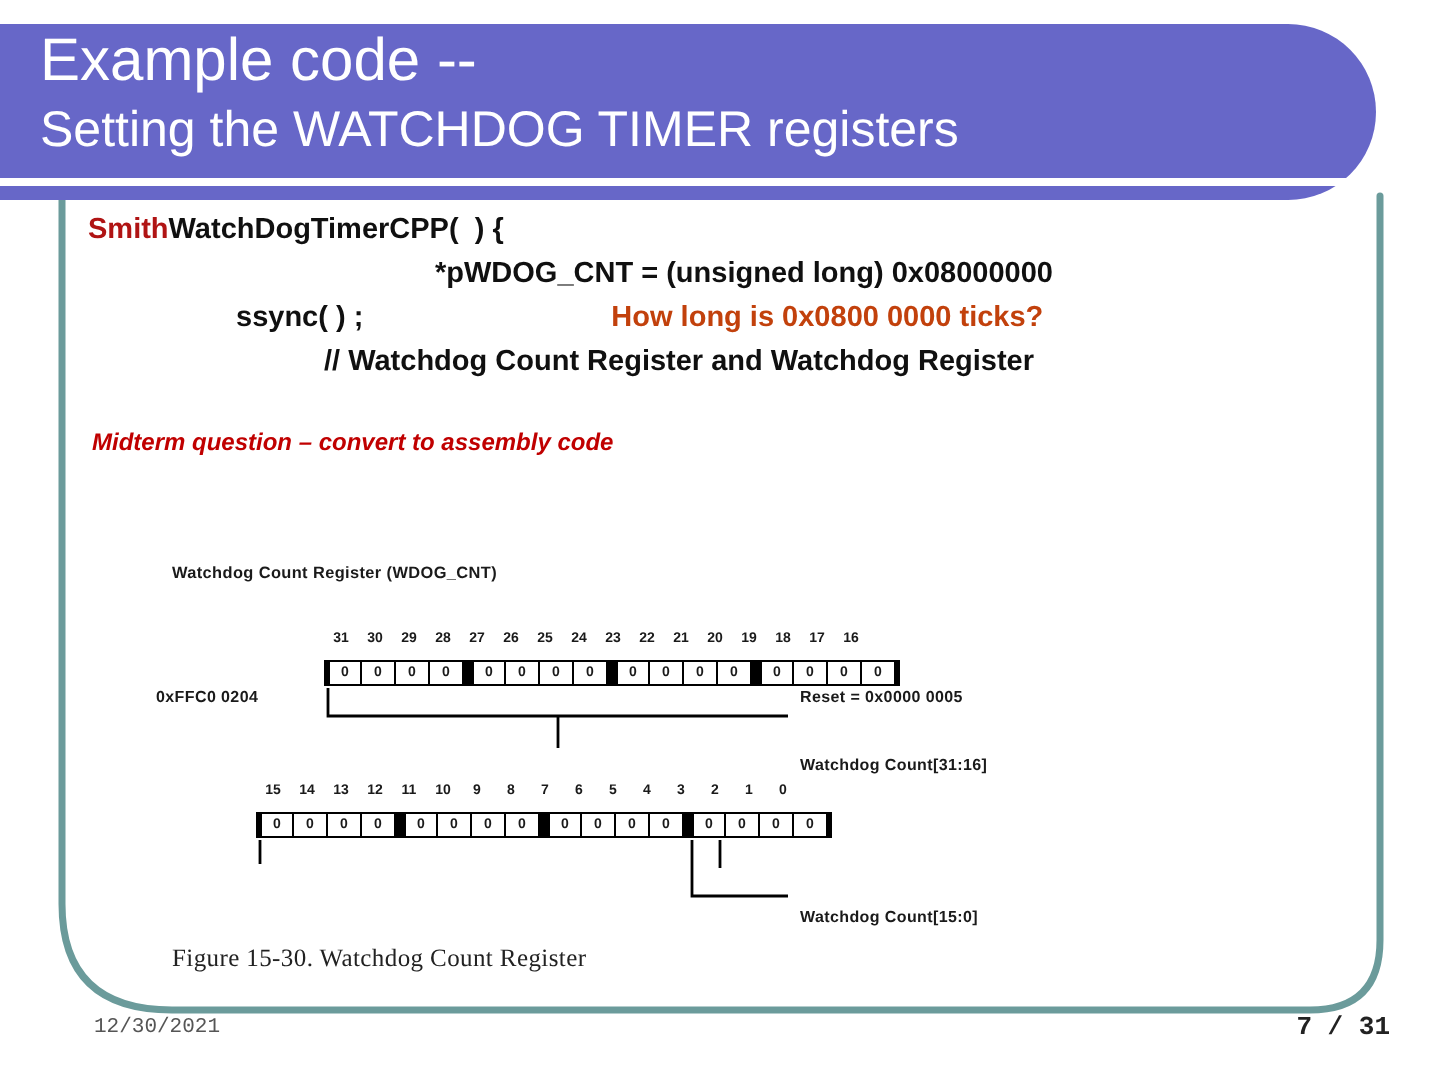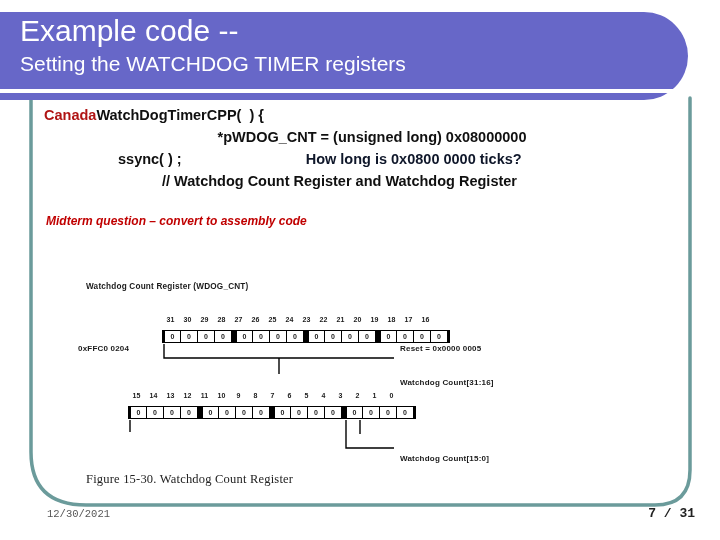--- a/index.html
+++ b/index.html
@@ -18,37 +18,37 @@
     position:absolute;left:0;top:12px;width:688px;height:88px;
     background:#6767c8;
     border-top-right-radius:46px;border-bottom-right-radius:46px;
     z-index:2;
   }
   .title-text{
     position:absolute;left:20px;top:16px;width:640px;z-index:3;
     color:#ffffff;font-weight:400;line-height:1.02;
   }
   .title-line1{font-size:30px;letter-spacing:0px;}
-  .title-line2{font-size:21px;letter-spacing:0px;margin-top:6px;}
+  .title-line2{font-size:25px;letter-spacing:0px;margin-top:6px;}
   .title-rule{
     position:absolute;left:0;top:89px;width:690px;height:4px;background:#ffffff;z-index:4;
   }
 
   
   .code-block{
     position:absolute;left:44px;top:104px;width:620px;z-index:5;
     font-family:"Liberation Sans", sans-serif;
     font-weight:bold;font-size:14.5px;color:#101010;line-height:1.52;
   }
   .code-line{white-space:pre;}
   .ind1{padding-left:36px;text-align:center;}
   .ind2{padding-left:74px;}
   .ind3{padding-left:118px;}
   .kw-red{color:#b01414;}
-  .q-red{color:#0f172a;}
+  .q-red{color:#c2410c;}
   .q-gap{display:inline-block;width:124px;}
 
   .midterm{
     position:absolute;left:46px;top:214px;z-index:5;
     color:#c00000;font-weight:bold;font-style:italic;font-size:12px;
   }
 
   
   .figure{position:absolute;left:78px;top:282px;width:540px;height:212px;z-index:5;color:#1a1a1a;}
   .fig-title{
@@ -109,21 +109,21 @@
   </svg>
 
   <div class="title-band"></div>
   <div class="title-rule"></div>
   <div class="title-text">
     <div class="title-line1">Example code --</div>
     <div class="title-line2">Setting the WATCHDOG TIMER registers</div>
   </div>
 
   <div class="code-block">
-    <div class="code-line"><span class="kw-red">Canada</span><span>WatchDogTimerCPP(  ) {</span></div>
+    <div class="code-line"><span class="kw-red">Smith</span><span>WatchDogTimerCPP(  ) {</span></div>
     <div class="code-line ind1">*pWDOG_CNT = (unsigned long) 0x08000000</div>
     <div class="code-line ind2"><span>ssync( ) ;</span><span class="q-gap"></span><span class="q-red">How long is 0x0800 0000 ticks?</span></div>
     <div class="code-line ind3">// Watchdog Count Register and Watchdog Register</div>
   </div>
 
   <div class="midterm">Midterm question – convert to assembly code</div>
 
   <div class="figure">
     <div class="fig-title">Watchdog Count Register (WDOG_CNT)</div>
     <div class="reg-addr">0xFFC0 0204</div>

